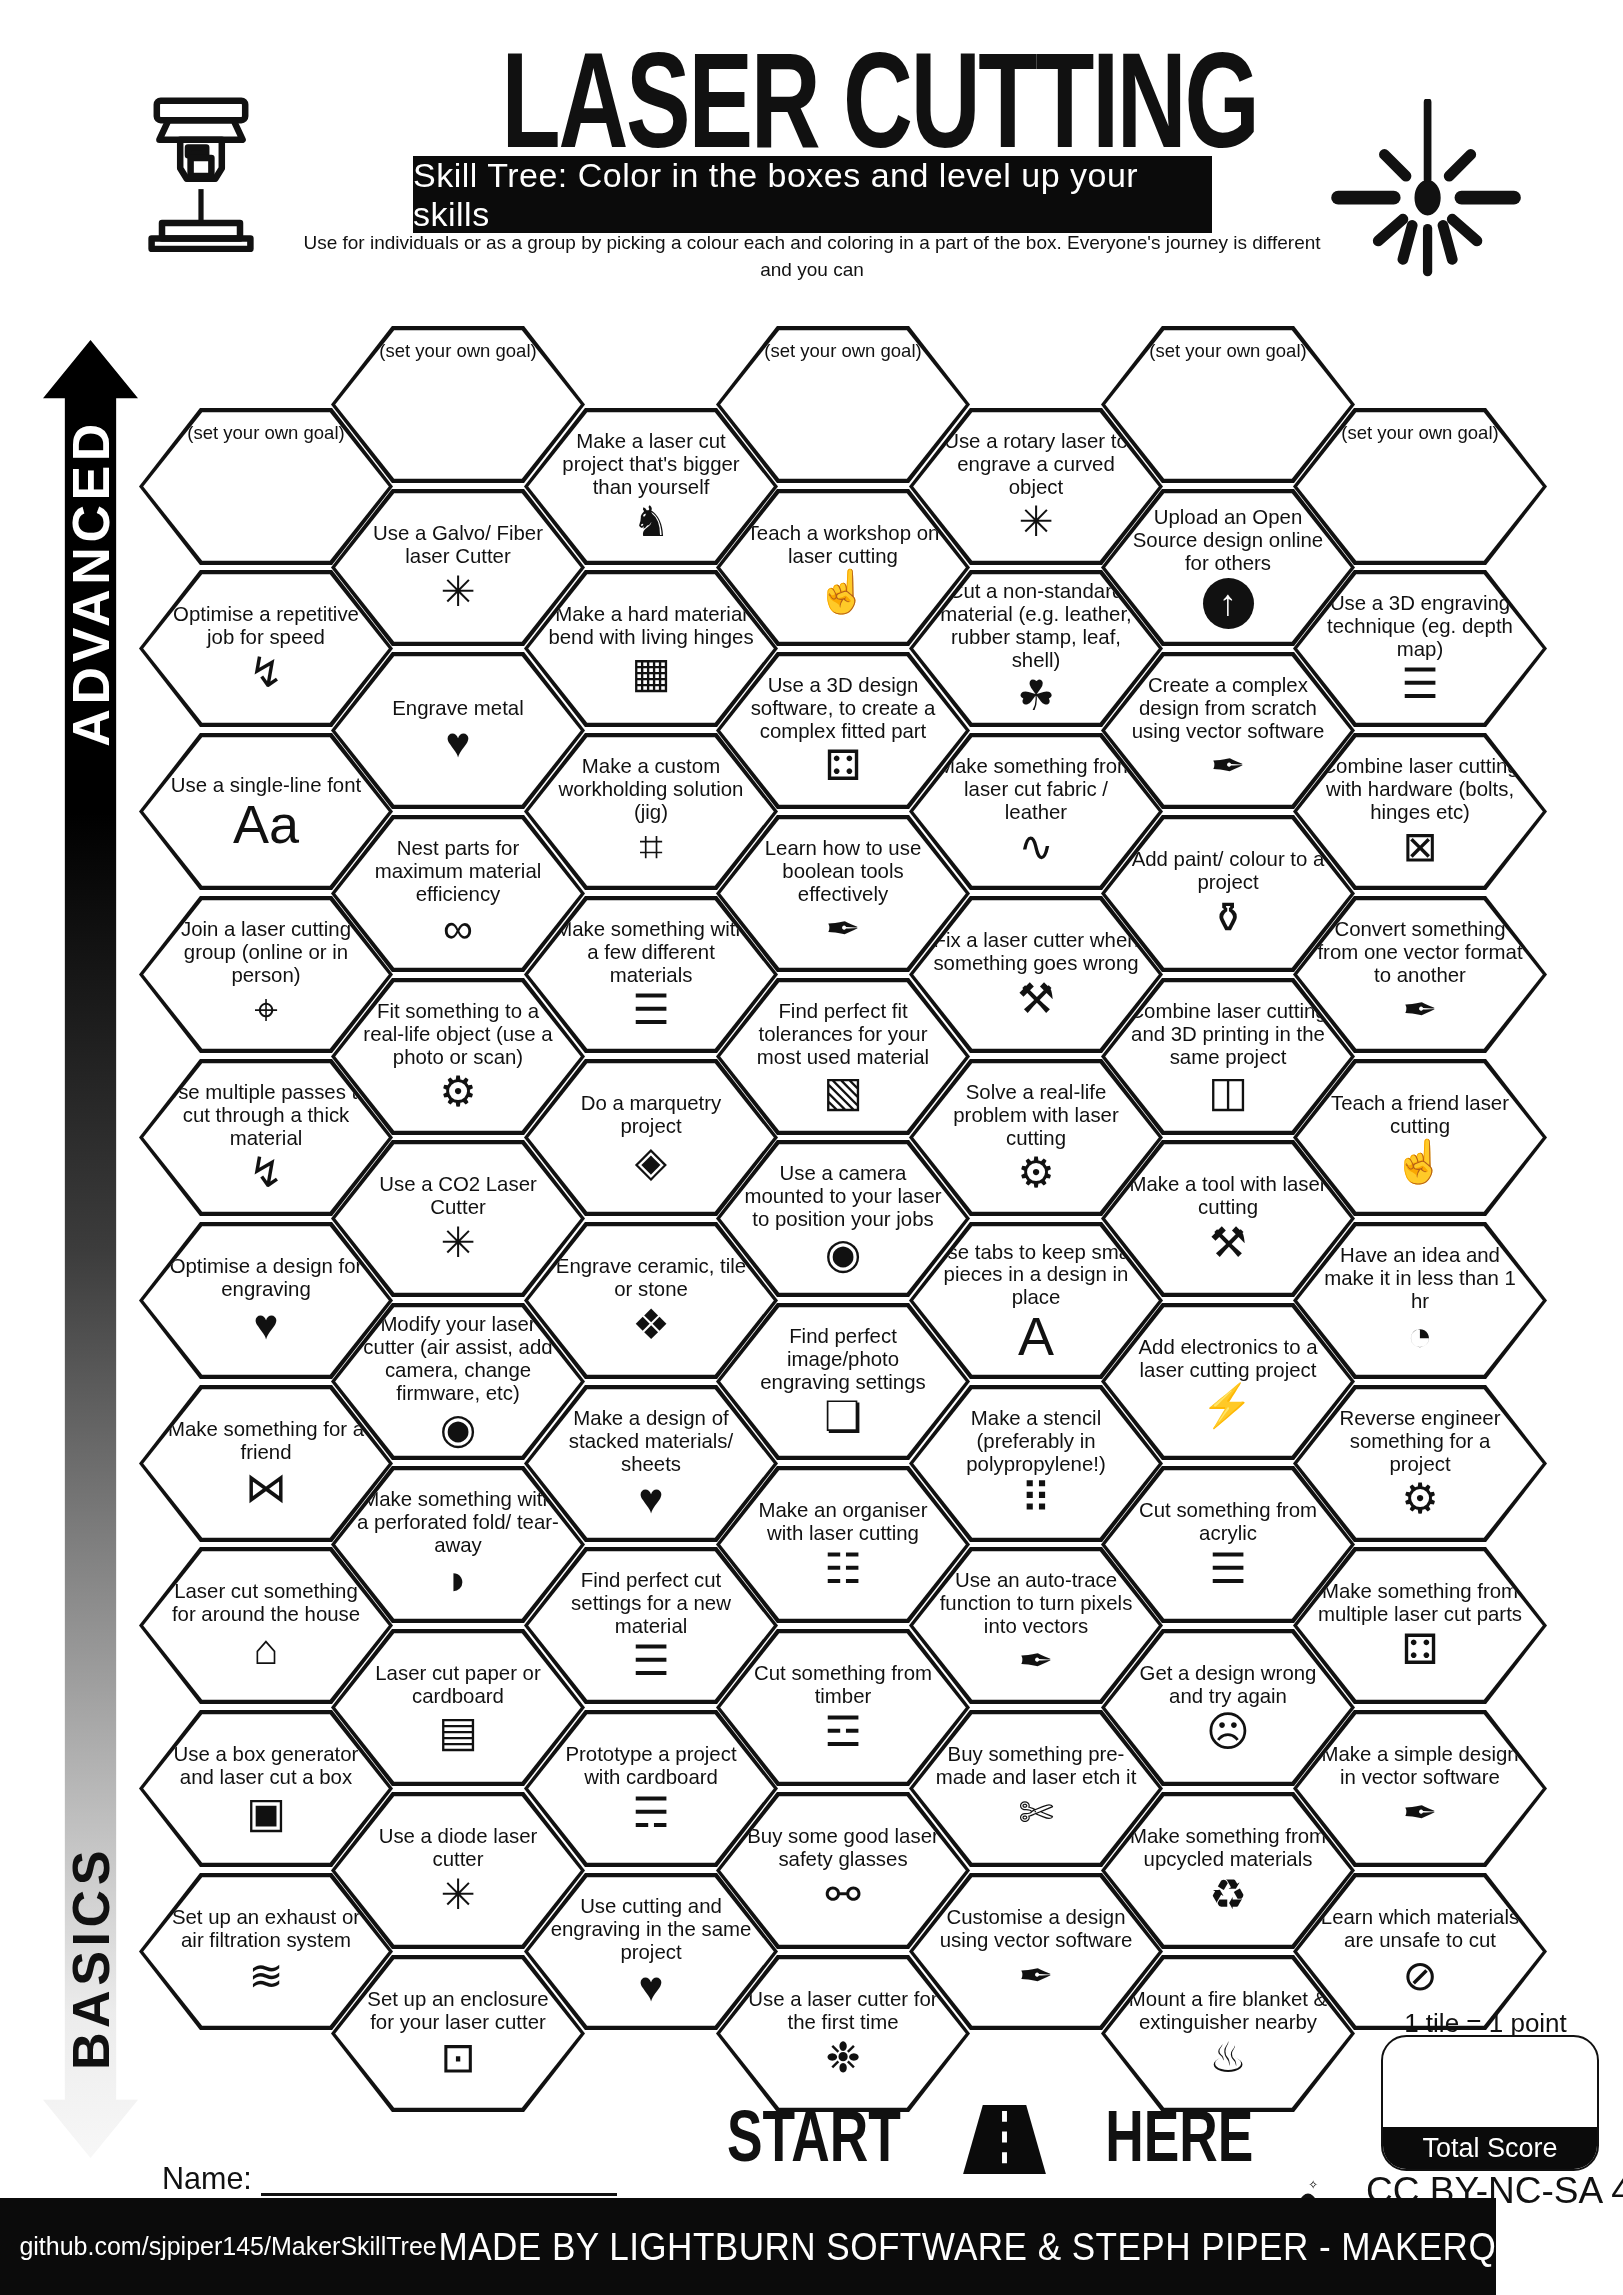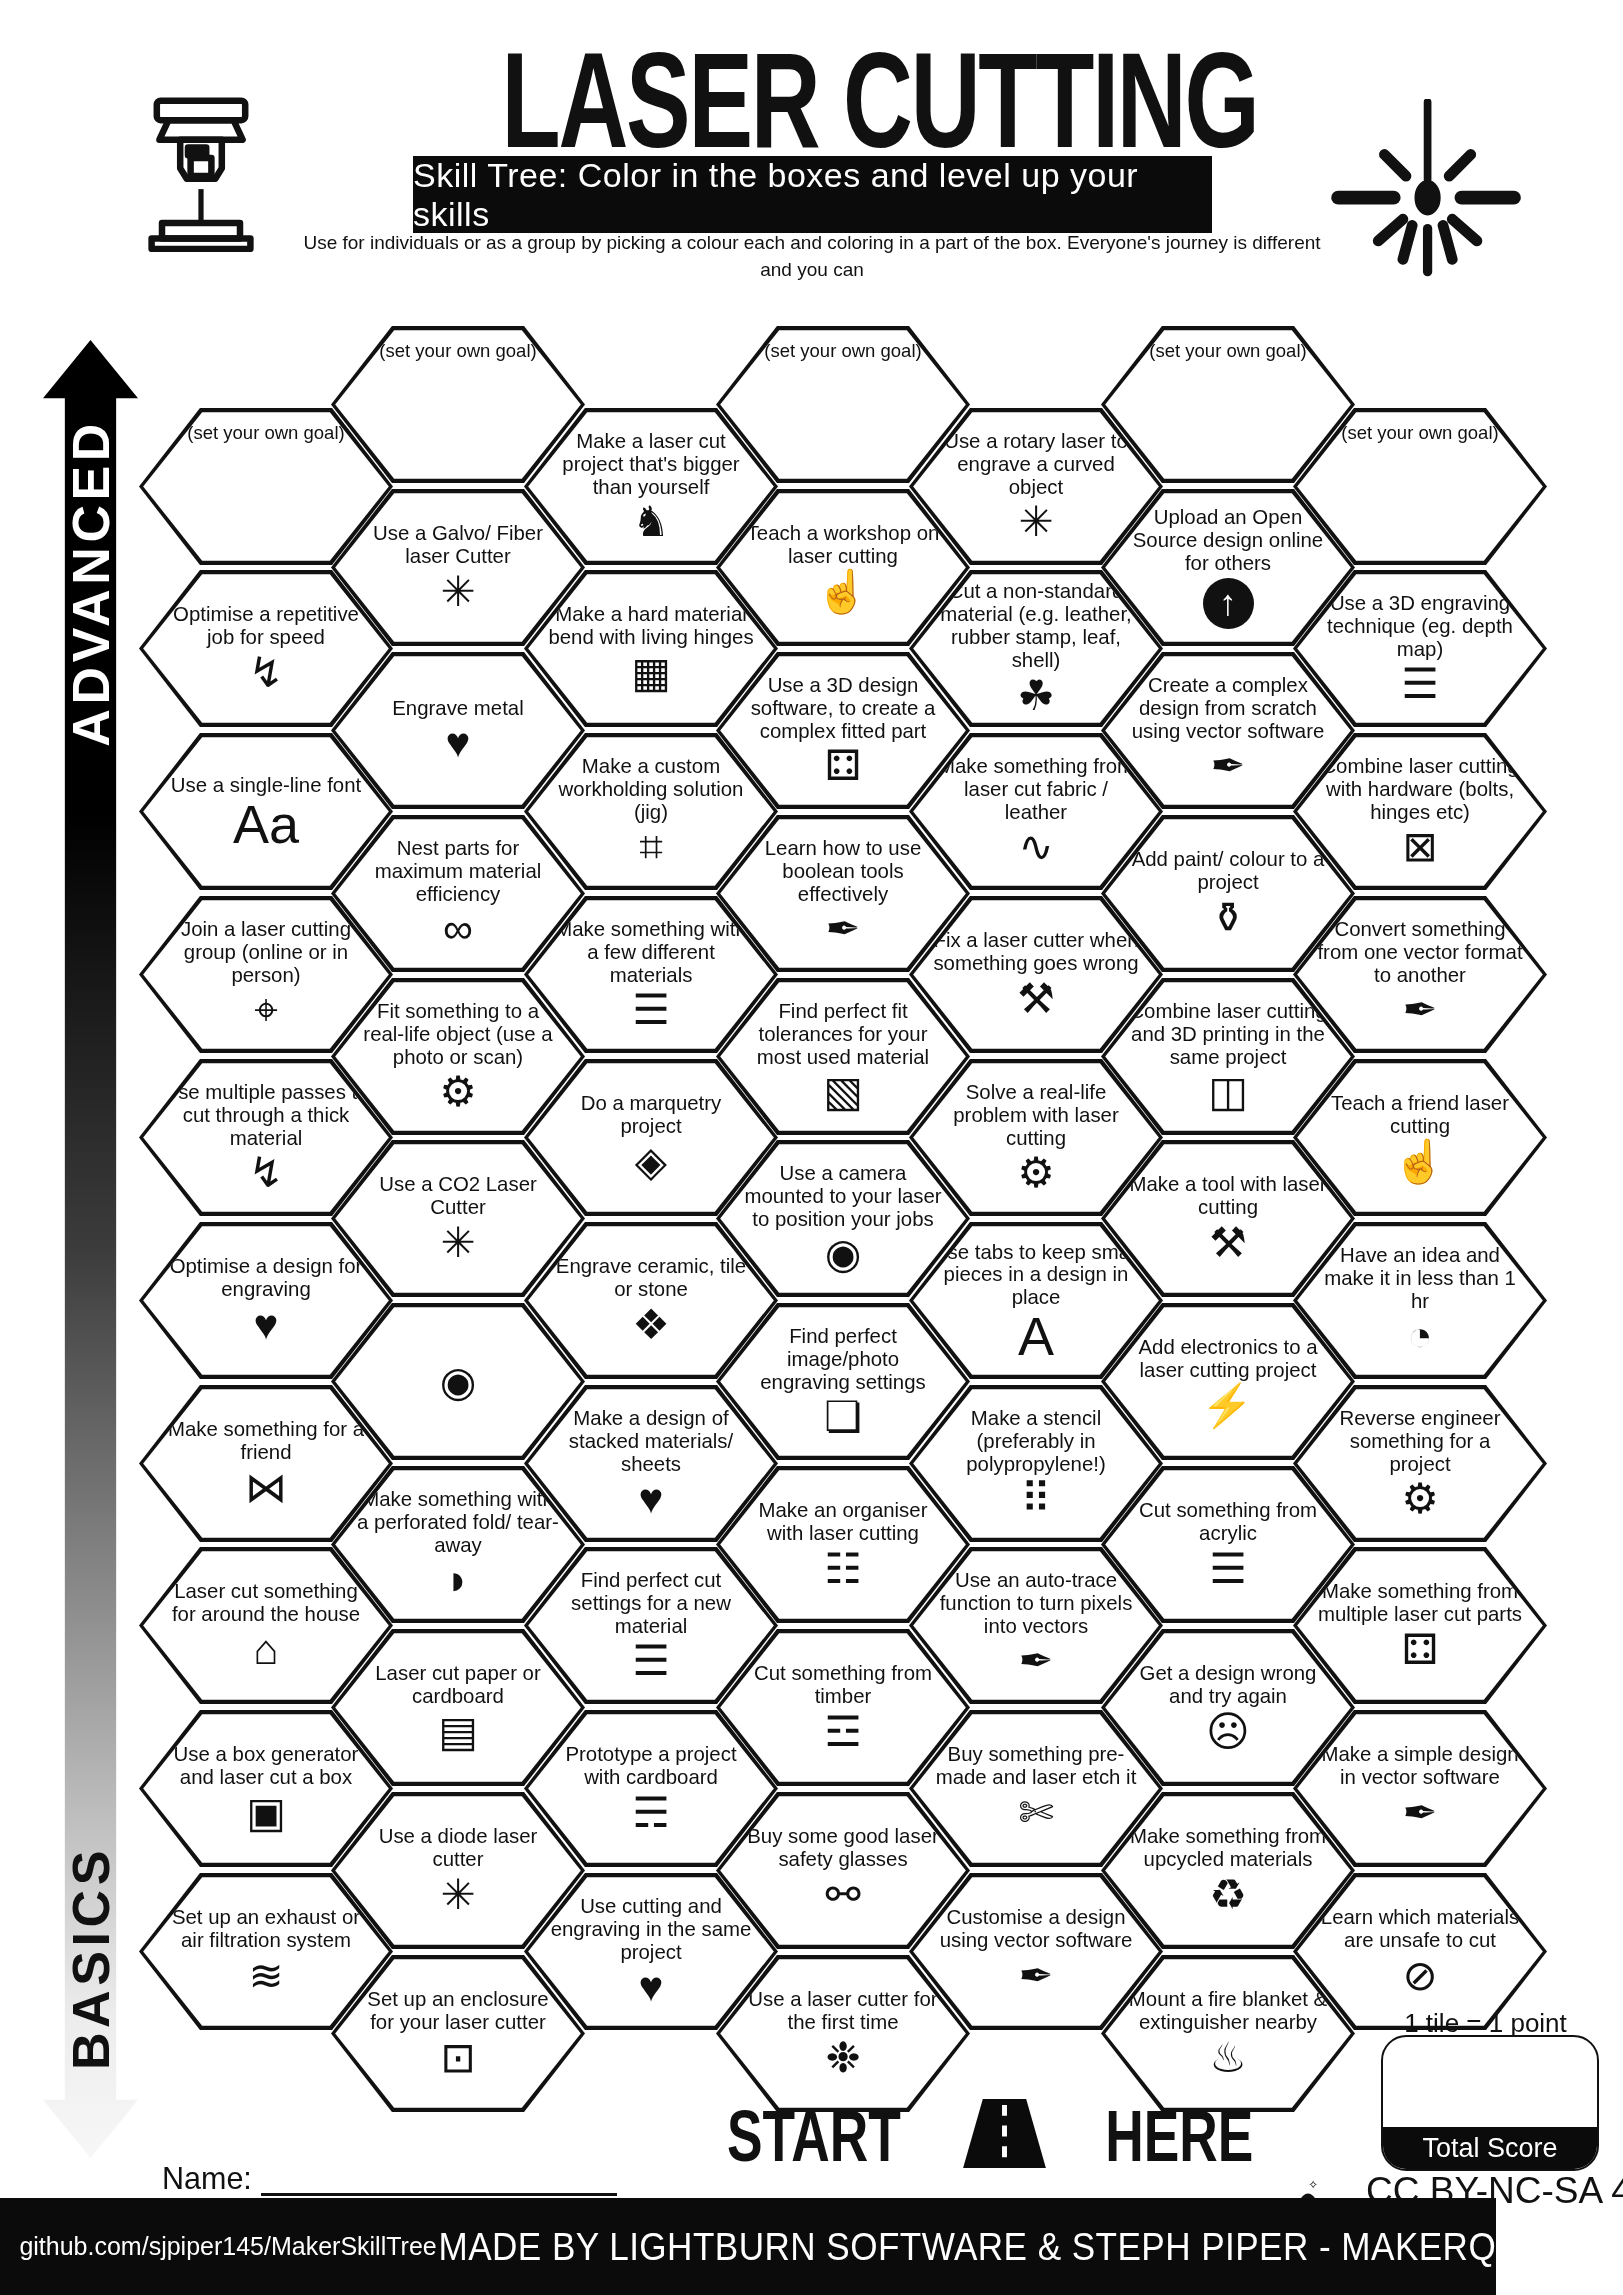--- a/index.html
+++ b/index.html
@@ -41,21 +41,21 @@
   .hex-in{
     position:absolute;left:4.2px;top:4.2px;right:4.2px;bottom:4.2px;background:#fff;clip-path:inherit;
     display:flex;flex-direction:column;align-items:center;justify-content:center;gap:2.8px;text-align:center;
   }
   .hex-label{font-size:20.4px;line-height:1.12;max-width:84%;font-weight:400}
   .hex-icon{font-size:42px;line-height:1;color:#111}
   .hex-icon.txt{font-size:54px;font-weight:500;line-height:.9}
   .hex.goal .hex-in{justify-content:flex-start;padding-top:11px}
   .hex.goal .hex-label{font-size:18.5px;font-weight:300}
   
-  .start{position:absolute;left:708px;top:2099px;display:flex;align-items:flex-start;gap:35px}
+  .start{position:absolute;left:708px;top:2099px;display:flex;align-items:flex-end;gap:35px}
   .start .word{font-size:65px;font-weight:bold;display:inline-block;transform:scale(.82,1.1)}
   .tile-note{position:absolute;left:1379px;top:2008px;width:213px;text-align:center;font-size:26px}
   .score-box{position:absolute;left:1381px;top:2035px;width:214px;height:132px;border:2.3px solid #111;border-radius:25.4px;background:#fff;overflow:hidden}
   .score-band{position:absolute;left:0;right:0;bottom:0;height:42px;background:#0b0b0b;color:#fff;display:flex;align-items:center;justify-content:center;font-size:27px}
   .name-row{position:absolute;left:162px;top:2161px;font-size:30.5px;font-weight:300;display:flex;align-items:flex-end;gap:9.3px}
   .name-line{display:inline-block;width:356px;border-bottom:3.2px solid #111;height:28px}
   .license{position:absolute;left:1366px;top:2170px;font-size:37px;font-weight:300;white-space:nowrap}
   .footer{
     position:absolute;left:0;top:2198px;width:1496px;height:97px;background:#0b0b0b;color:#fff;
     display:flex;align-items:center;
@@ -199,20 +199,21 @@
       </div>
     </div>
     <div class="hex" style="left: 331px; top: 1140px;">
       <div class="hex-in">
         <div class="hex-label">Use a CO2 Laser Cutter</div>
         <div class="hex-icon">✳</div>
       </div>
     </div>
     <div class="hex" style="left: 331px; top: 1303px;">
       <div class="hex-in">
+        <div class="hex-label">Modify  your laser cutter (air assist, add camera, change firmware, etc)</div>
         <div class="hex-icon">◉</div>
       </div>
     </div>
     <div class="hex" style="left: 331px; top: 1466px;">
       <div class="hex-in">
         <div class="hex-label">Make something with a perforated fold/ tear-away</div>
         <div class="hex-icon">◗</div>
       </div>
     </div>
     <div class="hex" style="left: 331px; top: 1629px;">

